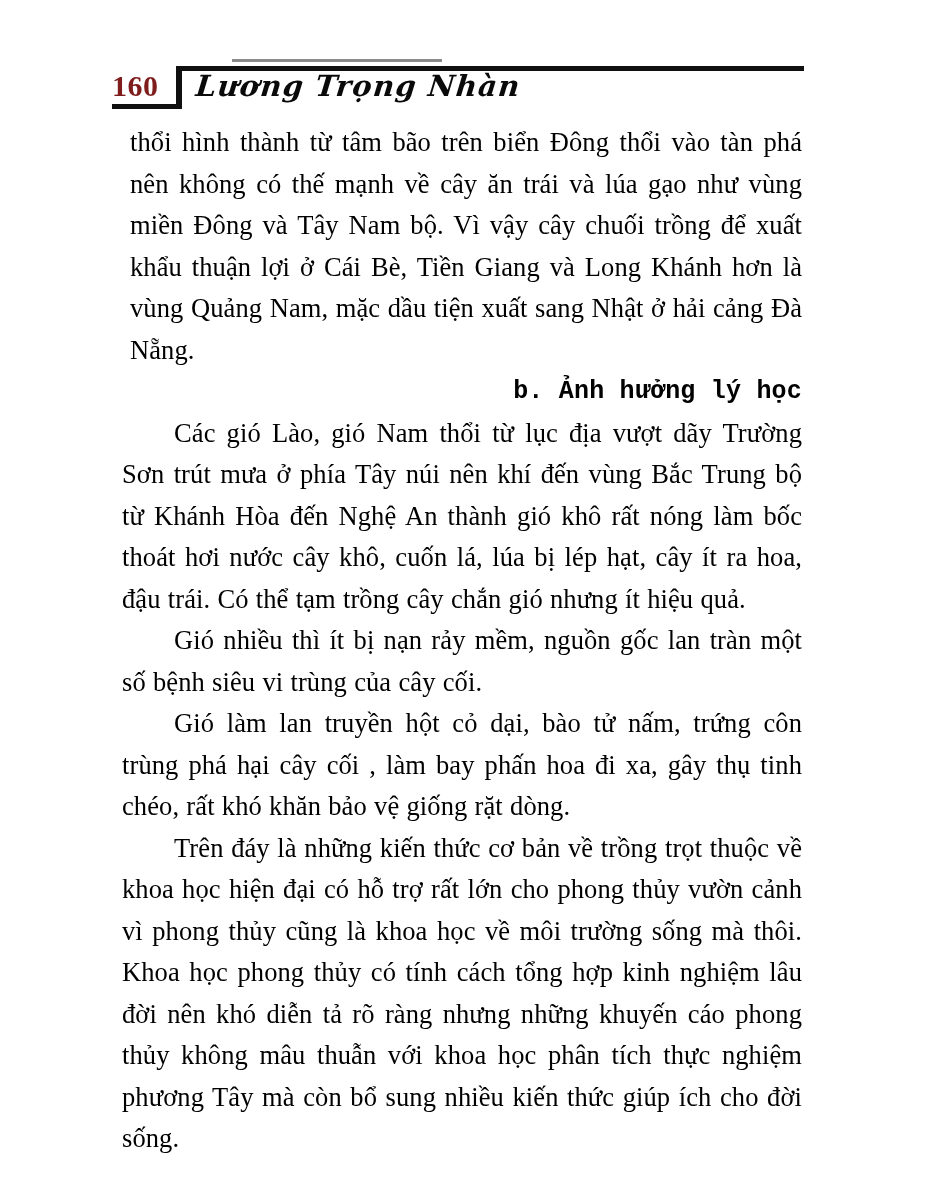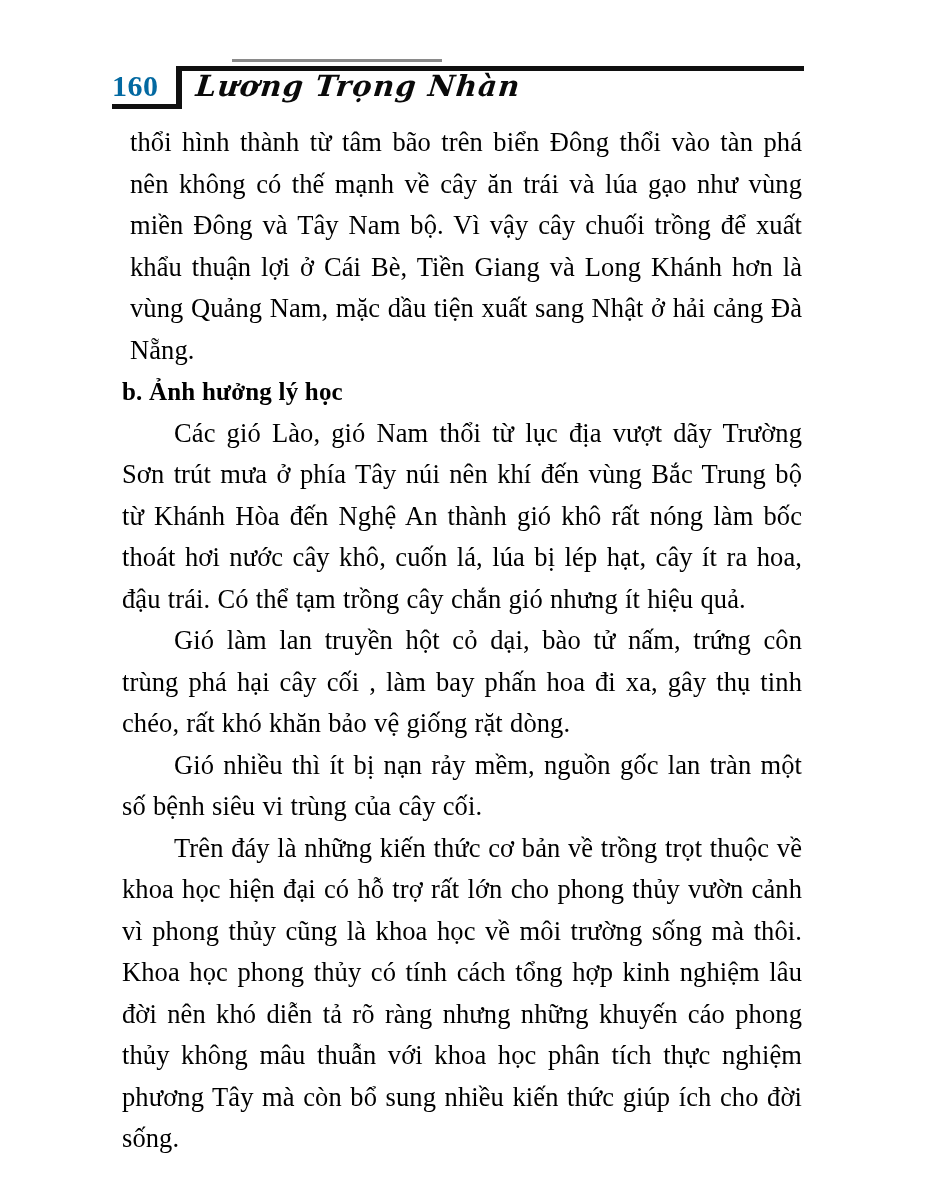--- a/index.html
+++ b/index.html
@@ -31,21 +31,21 @@
 
   .page-number {
     position: absolute;
     left: 112px;
     top: 71px;
     font-family: "Liberation Serif", "DejaVu Serif", serif;
     font-size: 30px;
     font-weight: 700;
     letter-spacing: 0.5px;
     line-height: 1;
-    color: #0369a1;
+    color: #7f1d1d;
   }
 
   
   .folio-rule {
     position: absolute;
     left: 112px;
     top: 104px;
     width: 68px;
     height: 5px;
     background: #101010;
@@ -118,24 +118,24 @@
     -webkit-font-smoothing: none;
   }
 
   p.para.no-indent {
     text-indent: 0;
     margin-left: 8px;
   }
 
   h3.subhead {
     margin: 0;
-    font-family: Liberation Serif, serif;
+    font-family: Liberation Mono, monospace;
     font-size: 25px;
     font-weight: 700;
-    text-align: left;
+    text-align: right;
     letter-spacing: 0.2px;
     line-height: 41.5px;
     color: #000000;
   }
 
   .gap-before-head { margin-top: 9px; }
   .gap-after-head  { margin-top: 7px; }
   .gap-para        { margin-top: 6px; }
 </style>
 </head>
@@ -154,21 +154,21 @@
 
   <div class="body-block">
 
     <p class="para no-indent">thổi hình thành từ tâm bão trên biển Đông thổi vào tàn phá nên  không có thế mạnh về cây ăn trái và lúa gạo như vùng miền Đông và Tây Nam bộ. Vì vậy cây chuối trồng để xuất khẩu thuận lợi ở Cái Bè, Tiền Giang và Long Khánh hơn là vùng  Quảng Nam, mặc dầu tiện xuất sang Nhật ở hải cảng Đà Nẵng.</p>
 
     <h3 class="subhead gap-before-head">b. Ảnh hưởng lý học</h3>
 
     <p class="para gap-after-head">Các gió Lào, gió Nam thổi từ lục địa vượt dãy Trường Sơn trút mưa ở phía Tây núi nên khí đến vùng Bắc Trung bộ từ Khánh Hòa đến Nghệ An thành gió khô rất nóng làm bốc thoát hơi nước cây khô, cuốn lá, lúa bị lép hạt, cây ít ra hoa, đậu trái. Có thể tạm trồng cây chắn gió nhưng ít hiệu quả.</p>
 
 
+    <p class="para gap-para">Gió nhiều thì ít bị nạn rảy mềm, nguồn gốc lan tràn một số bệnh siêu vi trùng của cây cối.</p>
+
     <p class="para gap-after-head">Gió làm lan truyền hột cỏ dại, bào tử nấm, trứng côn trùng phá hại cây cối , làm bay phấn hoa  đi xa, gây thụ tinh chéo, rất khó khăn bảo vệ giống rặt dòng.</p>
-
-    <p class="para gap-para">Gió nhiều thì ít bị nạn rảy mềm, nguồn gốc lan tràn một số bệnh siêu vi trùng của cây cối.</p>
 
     <p class="para gap-para">Trên đáy là những kiến thức cơ bản về trồng trọt thuộc về khoa học hiện đại có hỗ trợ rất lớn cho phong thủy vườn cảnh vì phong thủy cũng là khoa học về môi trường sống mà thôi. Khoa học phong thủy có tính cách tổng hợp kinh nghiệm lâu đời nên khó diễn tả rõ ràng nhưng những khuyến cáo phong thủy không mâu thuẫn với khoa học phân tích thực nghiệm phương Tây mà còn bổ sung nhiều kiến thức giúp ích cho đời sống.</p>
 
   </div>
 
 </div>
 
 </body></html>

